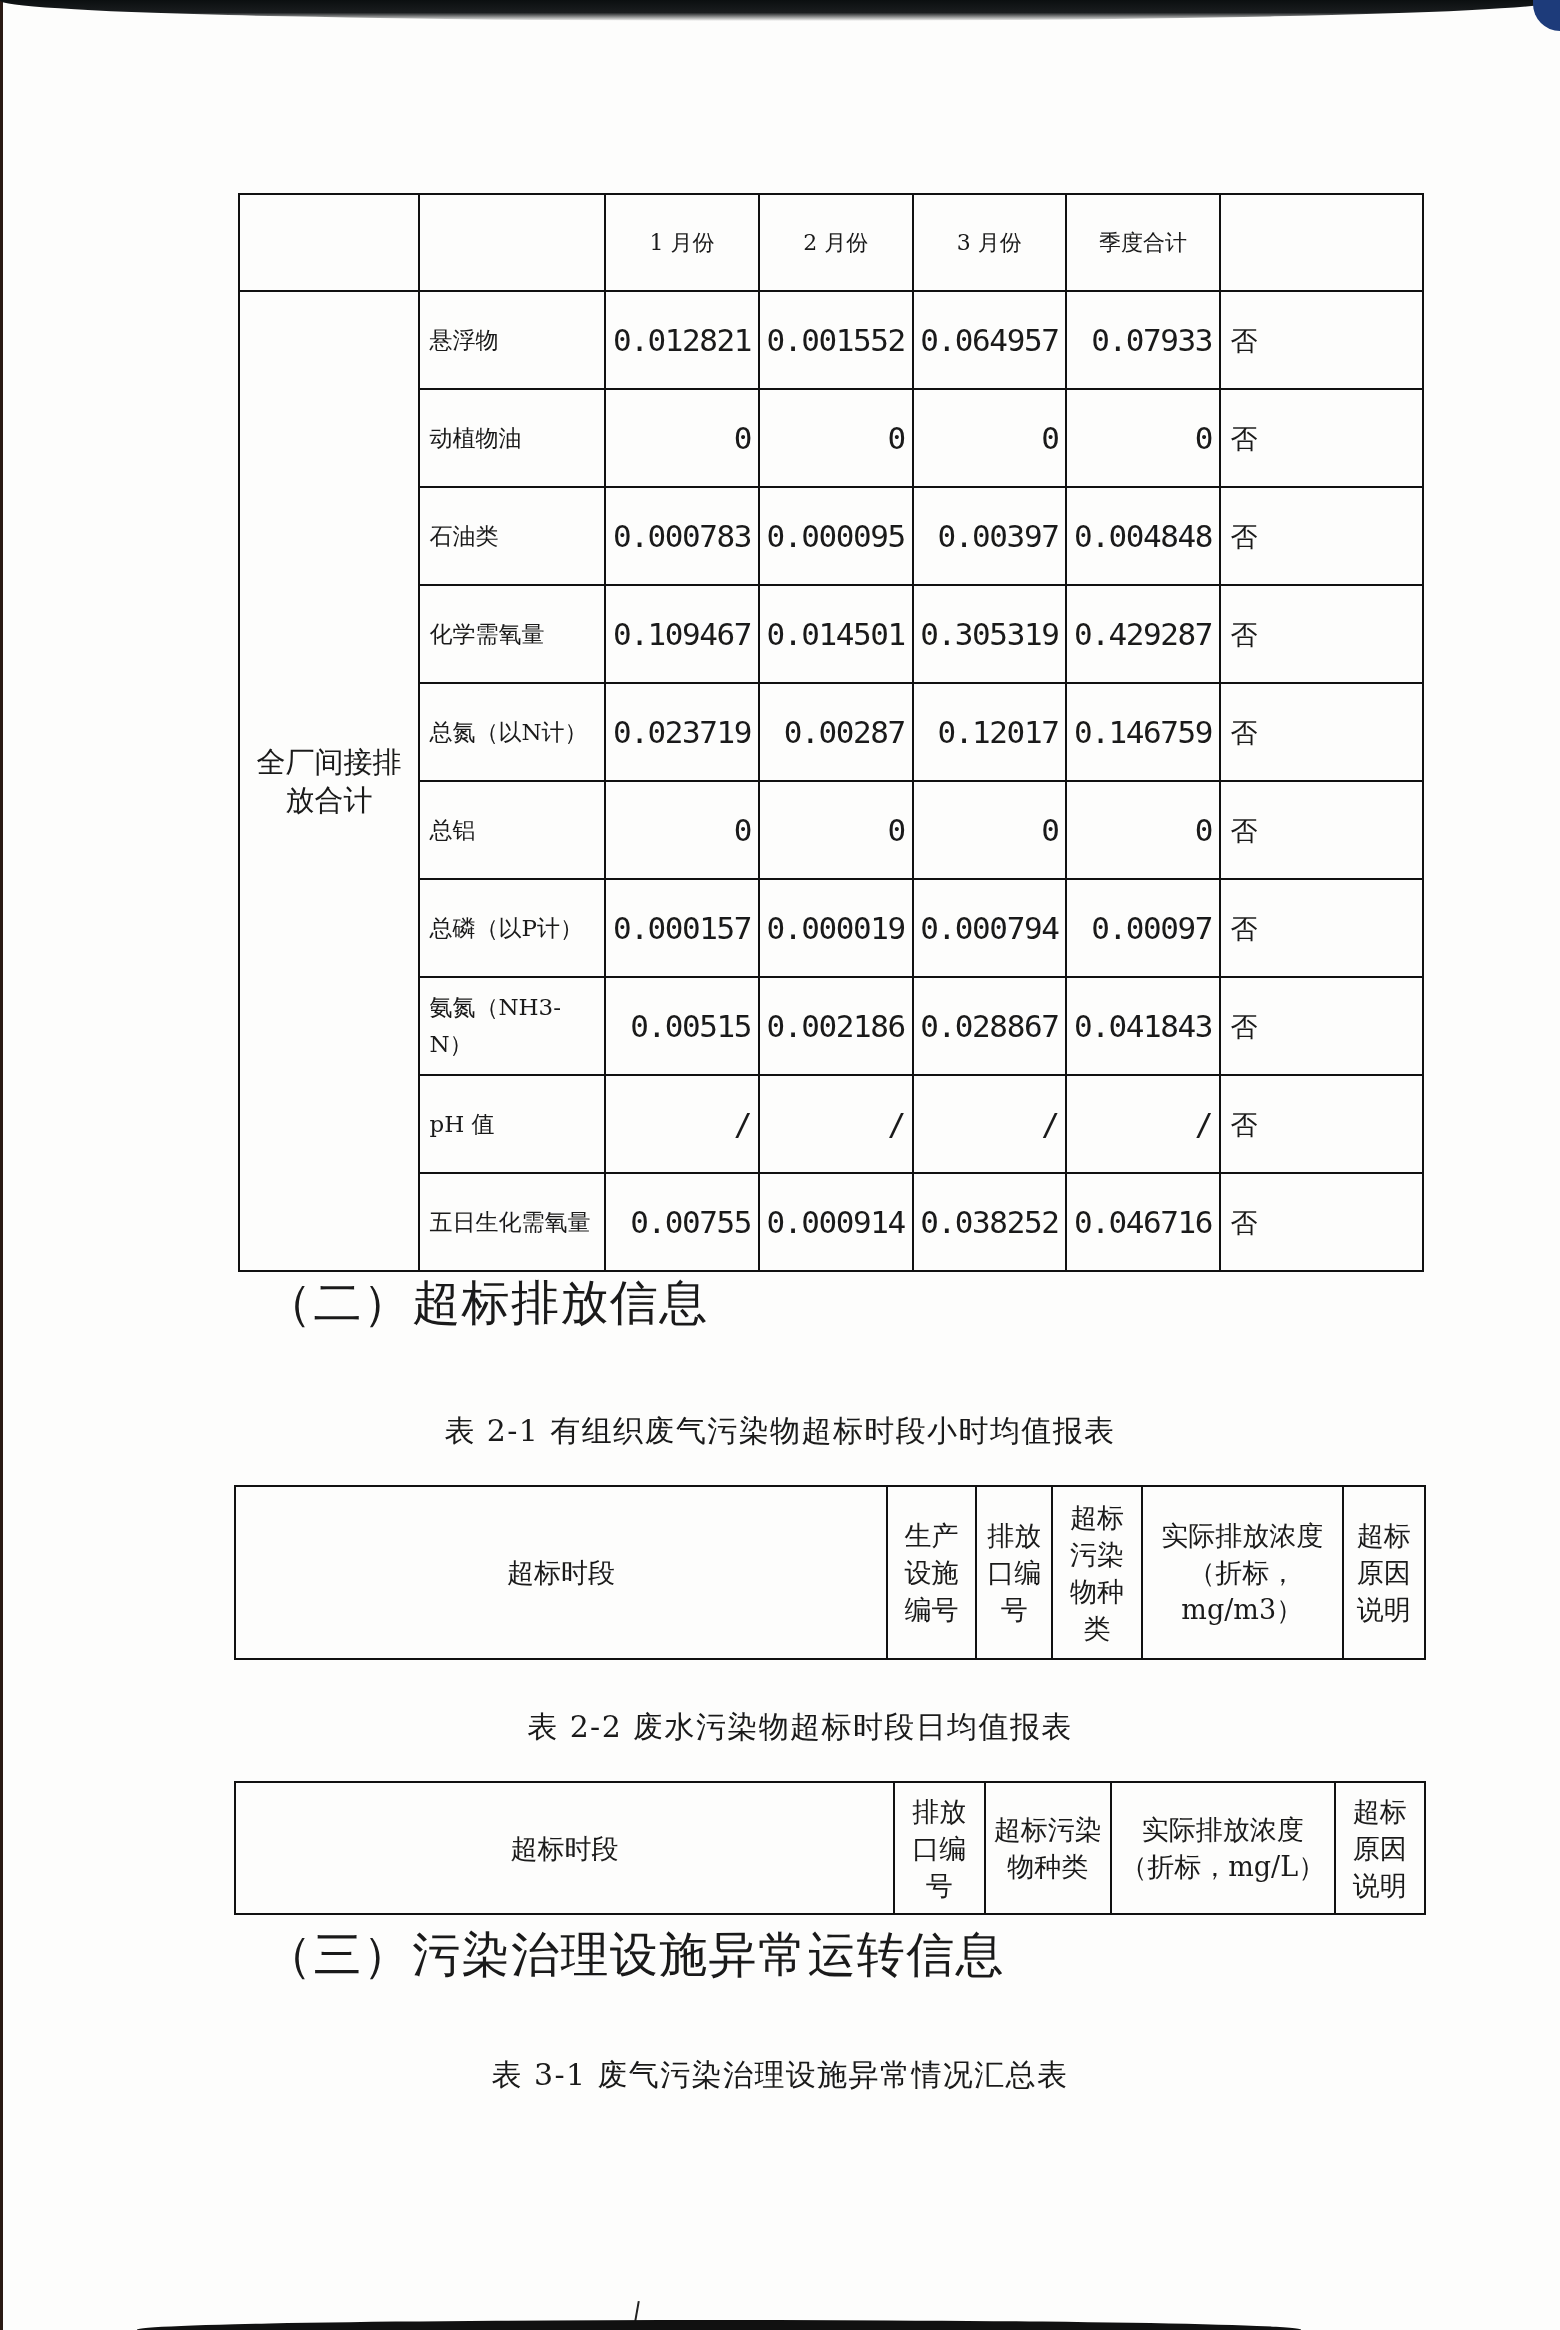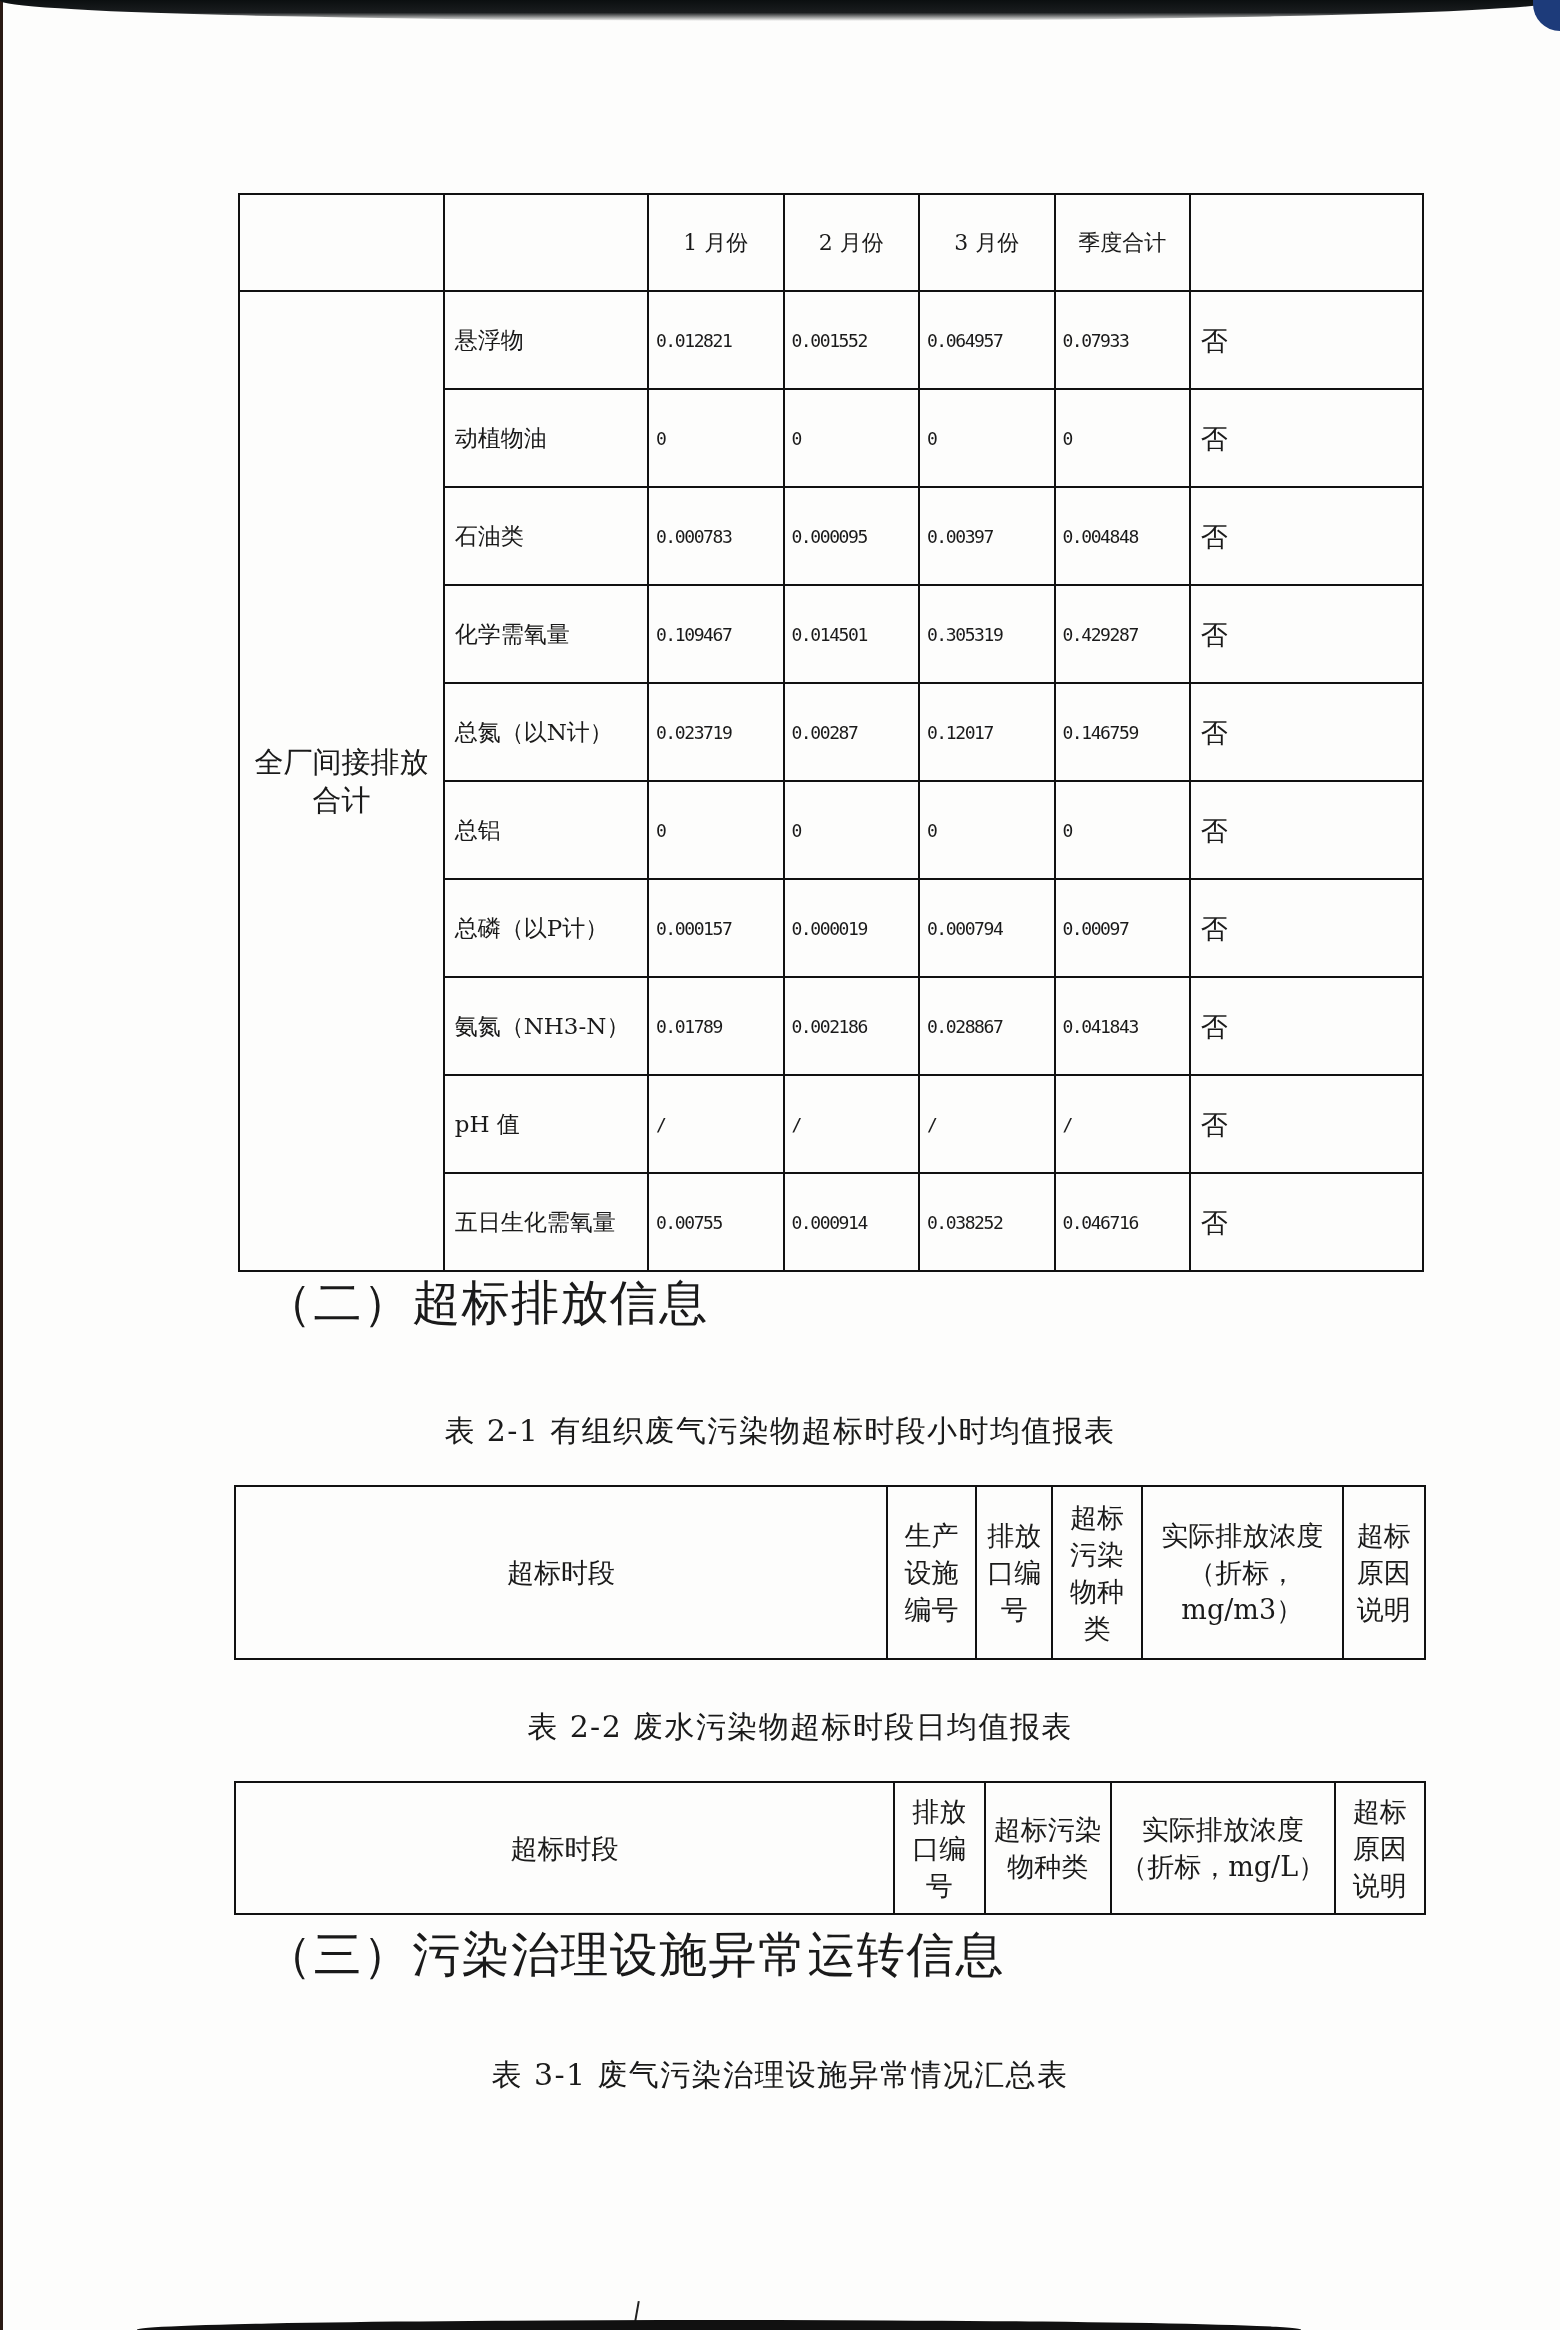--- a/index.html
+++ b/index.html
@@ -33,21 +33,21 @@
     border:2.1px solid #111; font-weight:normal; vertical-align:middle;
     padding:0 9.6px; font-size:27px; line-height:37px;
   }
 
   
   #t-main { left:238px; top:193px; width:1186px; }
   #t-main .hdr td { height:95px; text-align:center; }
   #t-main .hdr td.month { font-size:22px; }
   #t-main td.group { width:178px; text-align:center; font-size:29px; line-height:38px; }
   #t-main td.name { width:177px; text-align:left; font-size:23px; }
-  #t-main td.val { width:116px; text-align:left; padding:0 6.8px; font-family:"DejaVu Sans Mono","Liberation Mono",monospace; font-size:18px; letter-spacing:-1.4px; }
+  #t-main td.val { width:116px; text-align:right; padding:0 6.8px; font-family:"DejaVu Sans Mono","Liberation Mono",monospace; font-size:31px; letter-spacing:-1.4px; }
   #t-main td.flag { width:205px; text-align:left; }
   #t-main tr.row td { height:96px; }
 
   .section {
     position:absolute; left:264px; font-size:48px; letter-spacing:1.4px;
     font-family:"DejaVu Sans","Liberation Sans",sans-serif;
   }
   .caption {
     position:absolute; left:0; width:1560px; text-align:center;
     font-size:30px; letter-spacing:1.4px;
@@ -129,21 +129,21 @@
   <tr class="row">
     <td class="name">总磷（以P计）</td>
     <td class="val">0.000157</td>
     <td class="val">0.000019</td>
     <td class="val">0.000794</td>
     <td class="val">0.00097</td>
     <td class="flag">否</td>
   </tr>
   <tr class="row">
     <td class="name">氨氮（NH3-N）</td>
-    <td class="val">0.01789</td>
+    <td class="val">0.00515</td>
     <td class="val">0.002186</td>
     <td class="val">0.028867</td>
     <td class="val">0.041843</td>
     <td class="flag">否</td>
   </tr>
   <tr class="row">
     <td class="name">pH 值</td>
     <td class="val">/</td>
     <td class="val">/</td>
     <td class="val">/</td>

